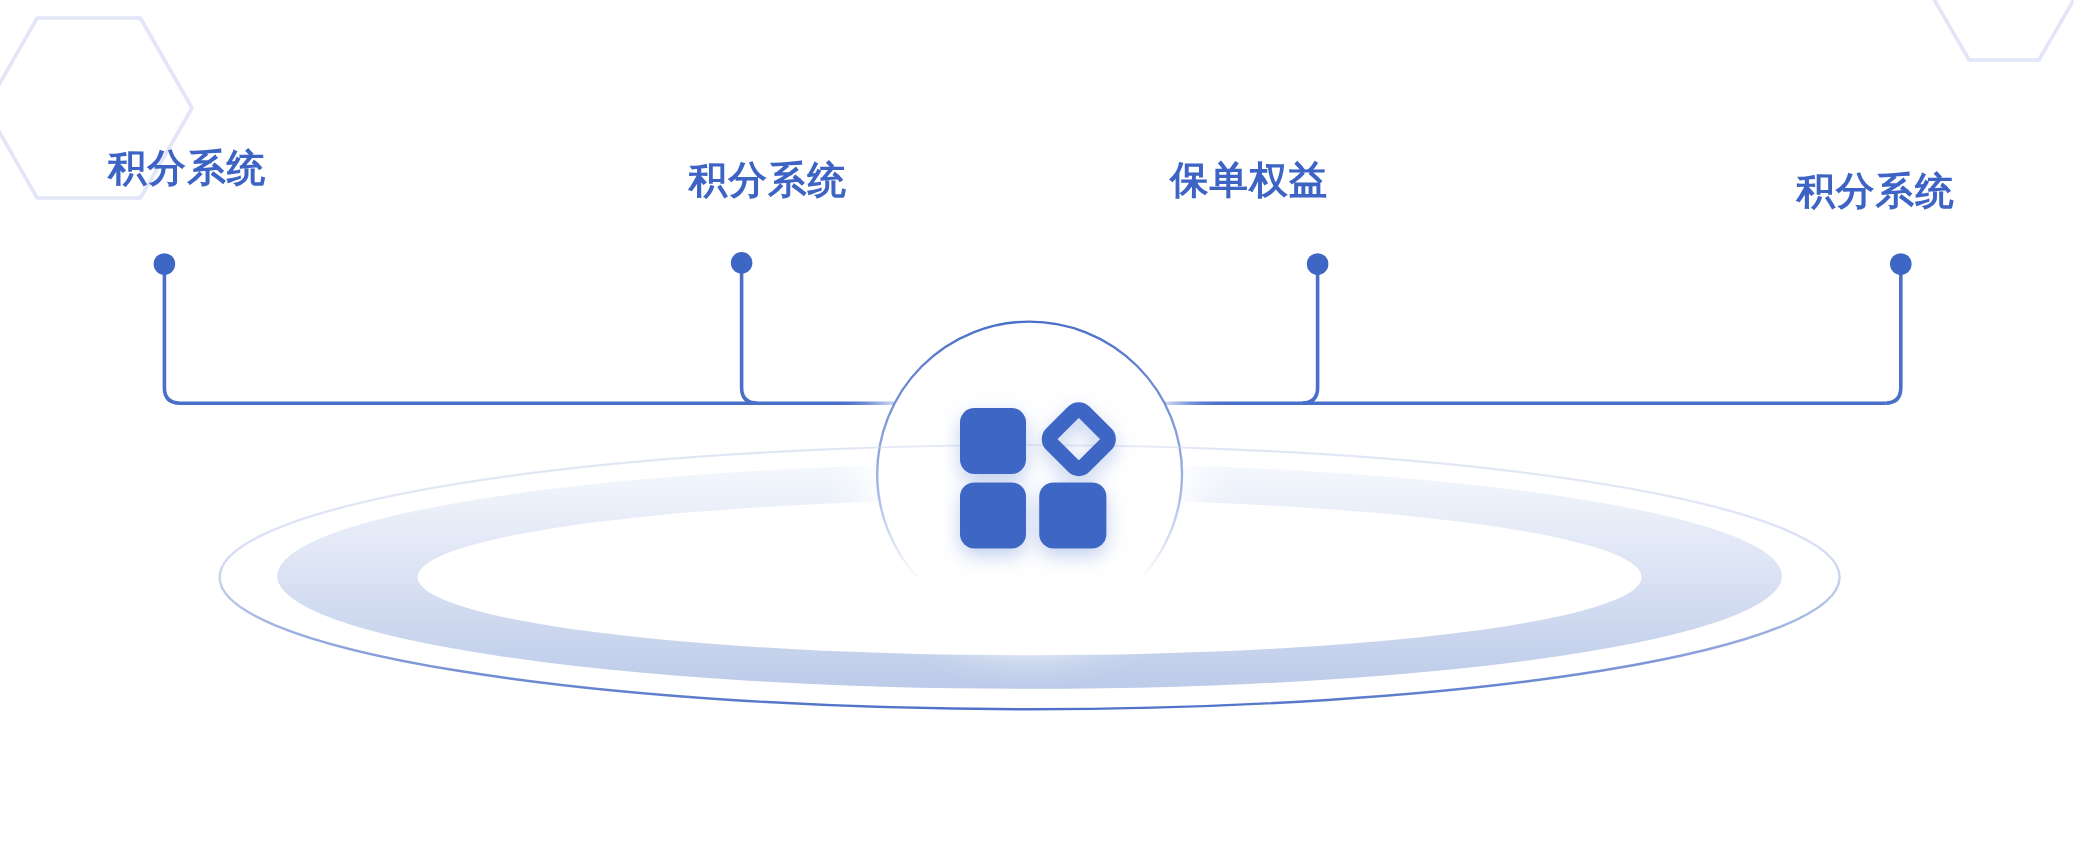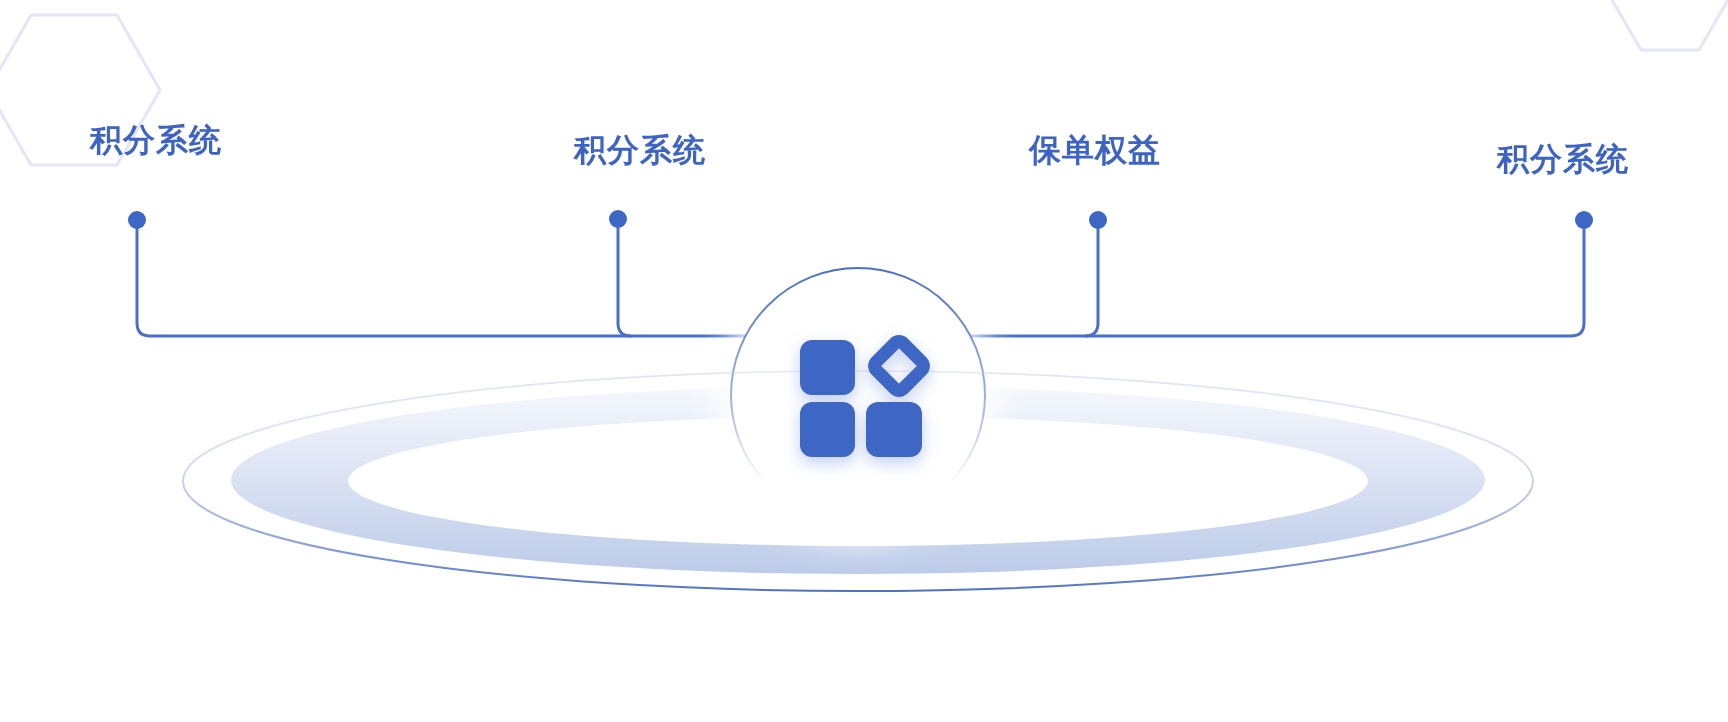--- a/index.html
+++ b/index.html
@@ -20,21 +20,21 @@
     position:absolute;
     font-size:32px;
     font-weight:bold;
     letter-spacing:1px;
     line-height:34px;
     color:var(--text);
     white-space:nowrap;
   }
   .label-1{left:90px;top:123px;}
   .label-2{left:574px;top:133px;}
-  .label-3{left:1029px;top:133px;}
+  .label-3{left:975px;top:133px;}
   .label-4{left:1497px;top:142px;}
 </style>
 </head>
 <body>
 
 <div class="stage">
 
   <svg width="1728" height="722" viewBox="0 0 1728 722">
     <defs>
       <linearGradient id="bandGrad" x1="0" y1="0" x2="0" y2="1">

